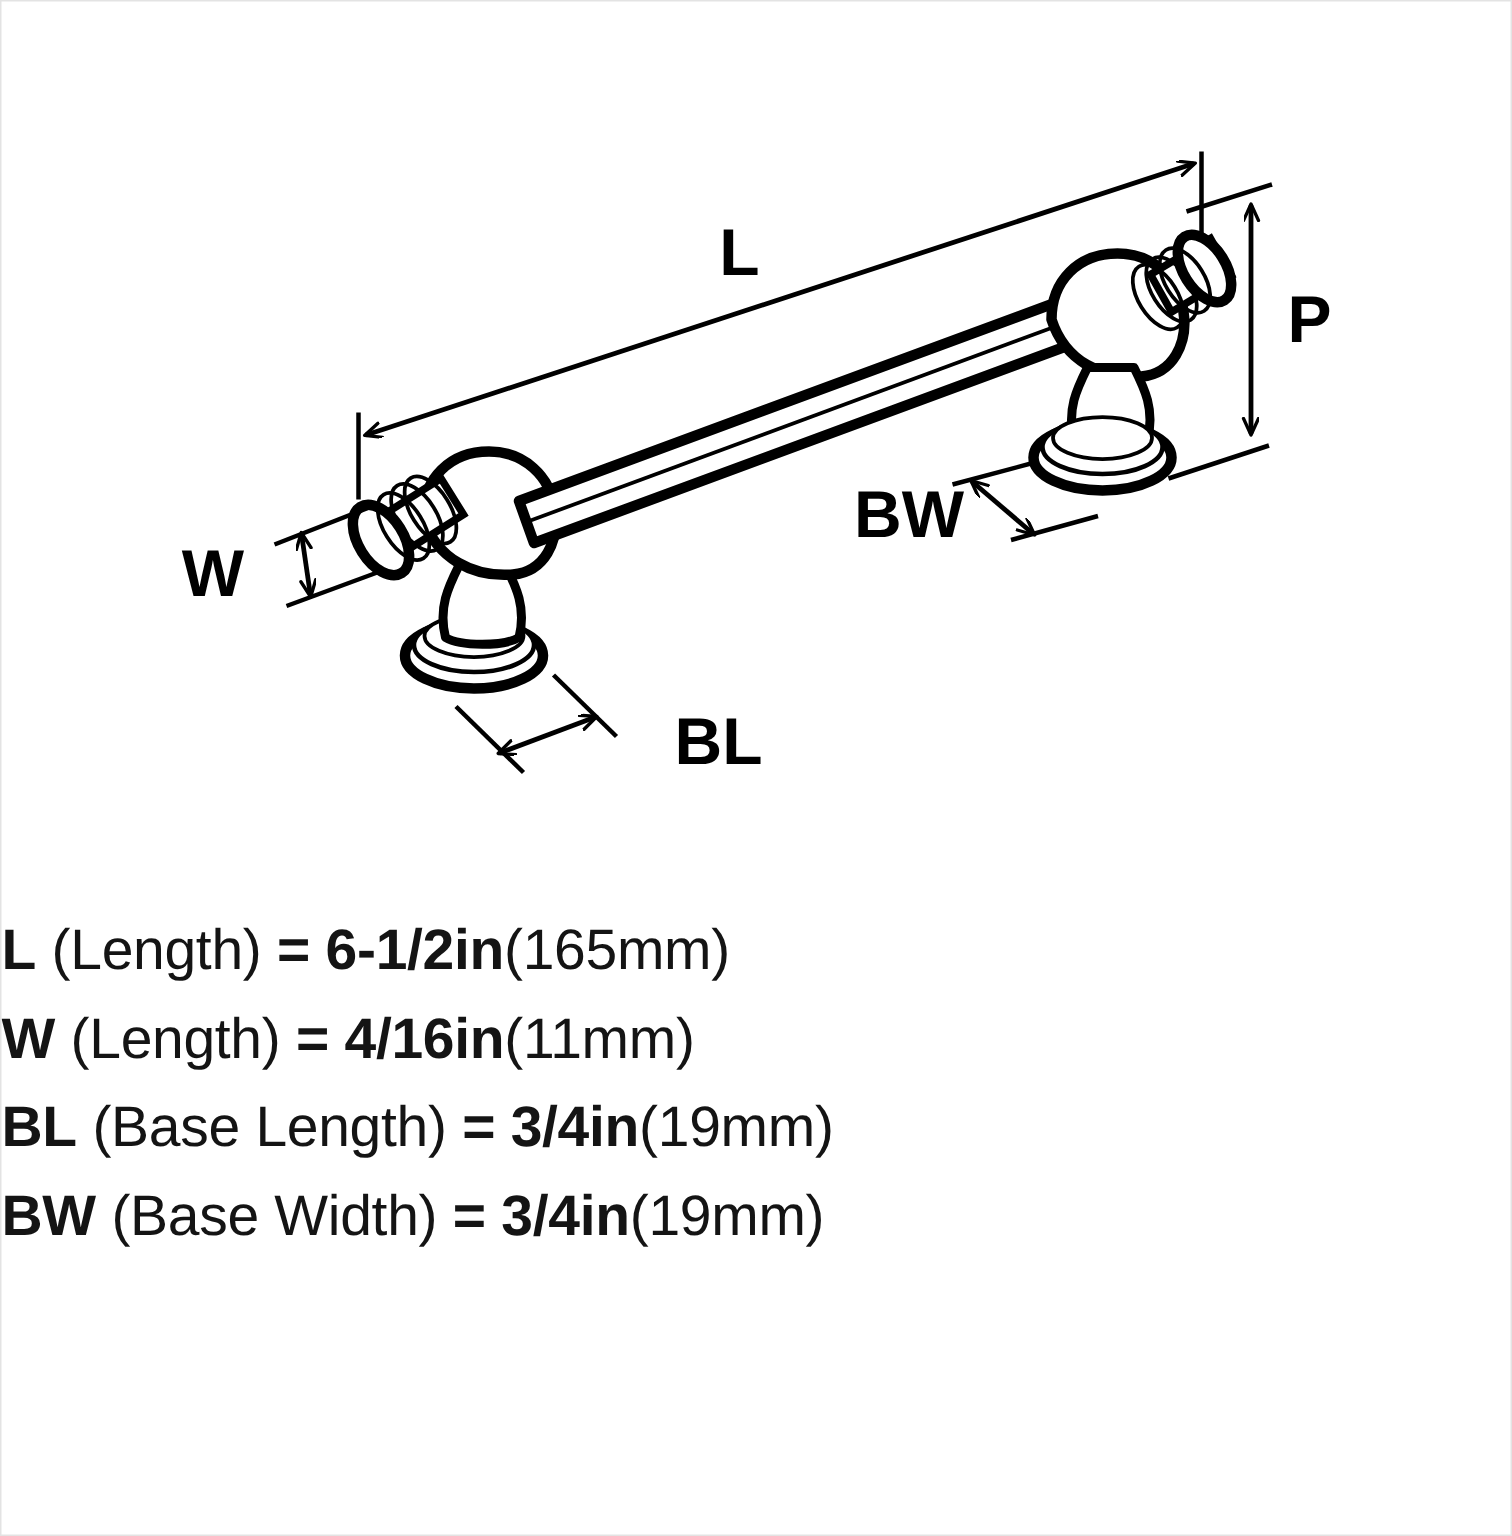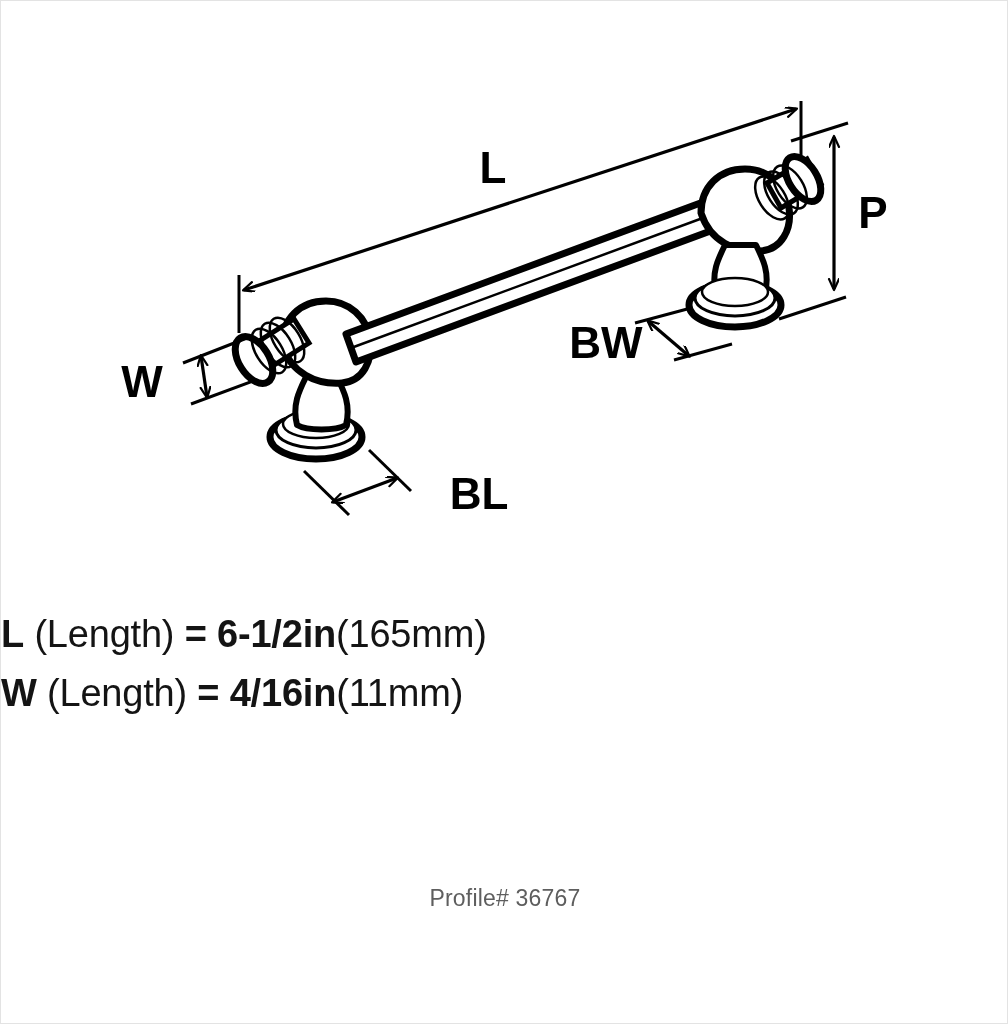--- a/index.html
+++ b/index.html
@@ -196,18 +196,23 @@
 
     <span class="spec-line">
       <span class="sym">L</span><span>&nbsp;</span><span class="name">(Length)</span><span>&nbsp;</span><span class="eq">=</span><span>&nbsp;</span><span class="val-in">6-1/2in</span><span class="val-mm">(165mm)</span>
     </span>
 
     <span class="spec-line">
       <span class="sym">W</span><span>&nbsp;</span><span class="name">(Length)</span><span>&nbsp;</span><span class="eq">=</span><span>&nbsp;</span><span class="val-in">4/16in</span><span class="val-mm">(11mm)</span>
     </span>
 
 
-
+    <span class="spec-line">
+      <span class="sym">BL</span><span>&nbsp;</span><span class="name">(Base Length)</span><span>&nbsp;</span><span class="eq">=</span><span>&nbsp;</span><span class="val-in">3/4in</span><span class="val-mm">(19mm)</span>
+    </span>
+
+    <span class="spec-line">
+      <span class="sym">BW</span><span>&nbsp;</span><span class="name">(Base Width)</span><span>&nbsp;</span><span class="eq">=</span><span>&nbsp;</span><span class="val-in">3/4in</span><span class="val-mm">(19mm)</span>
+    </span>
   </div>
 
-  <div id="profile-line">Profile# 36767</div>
 
 </div>
 
 </body></html>

